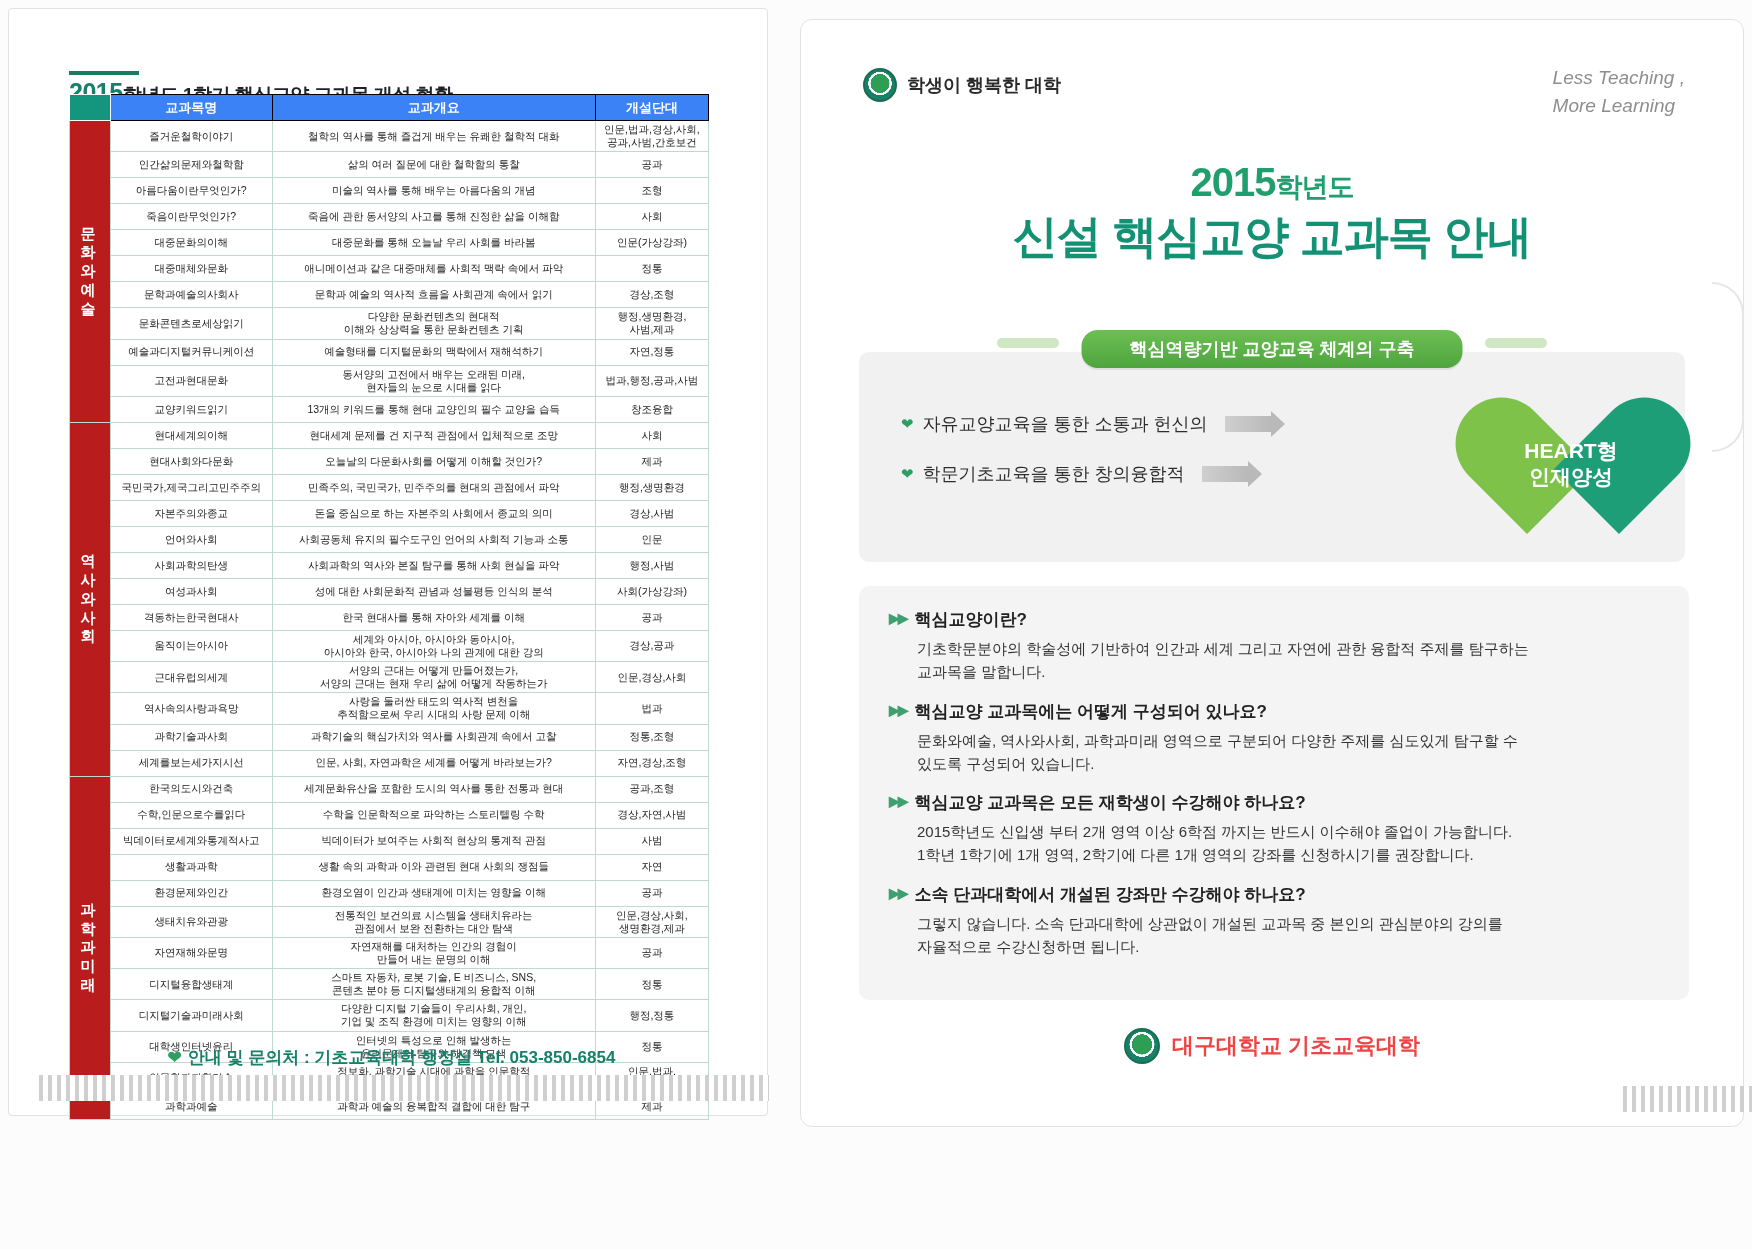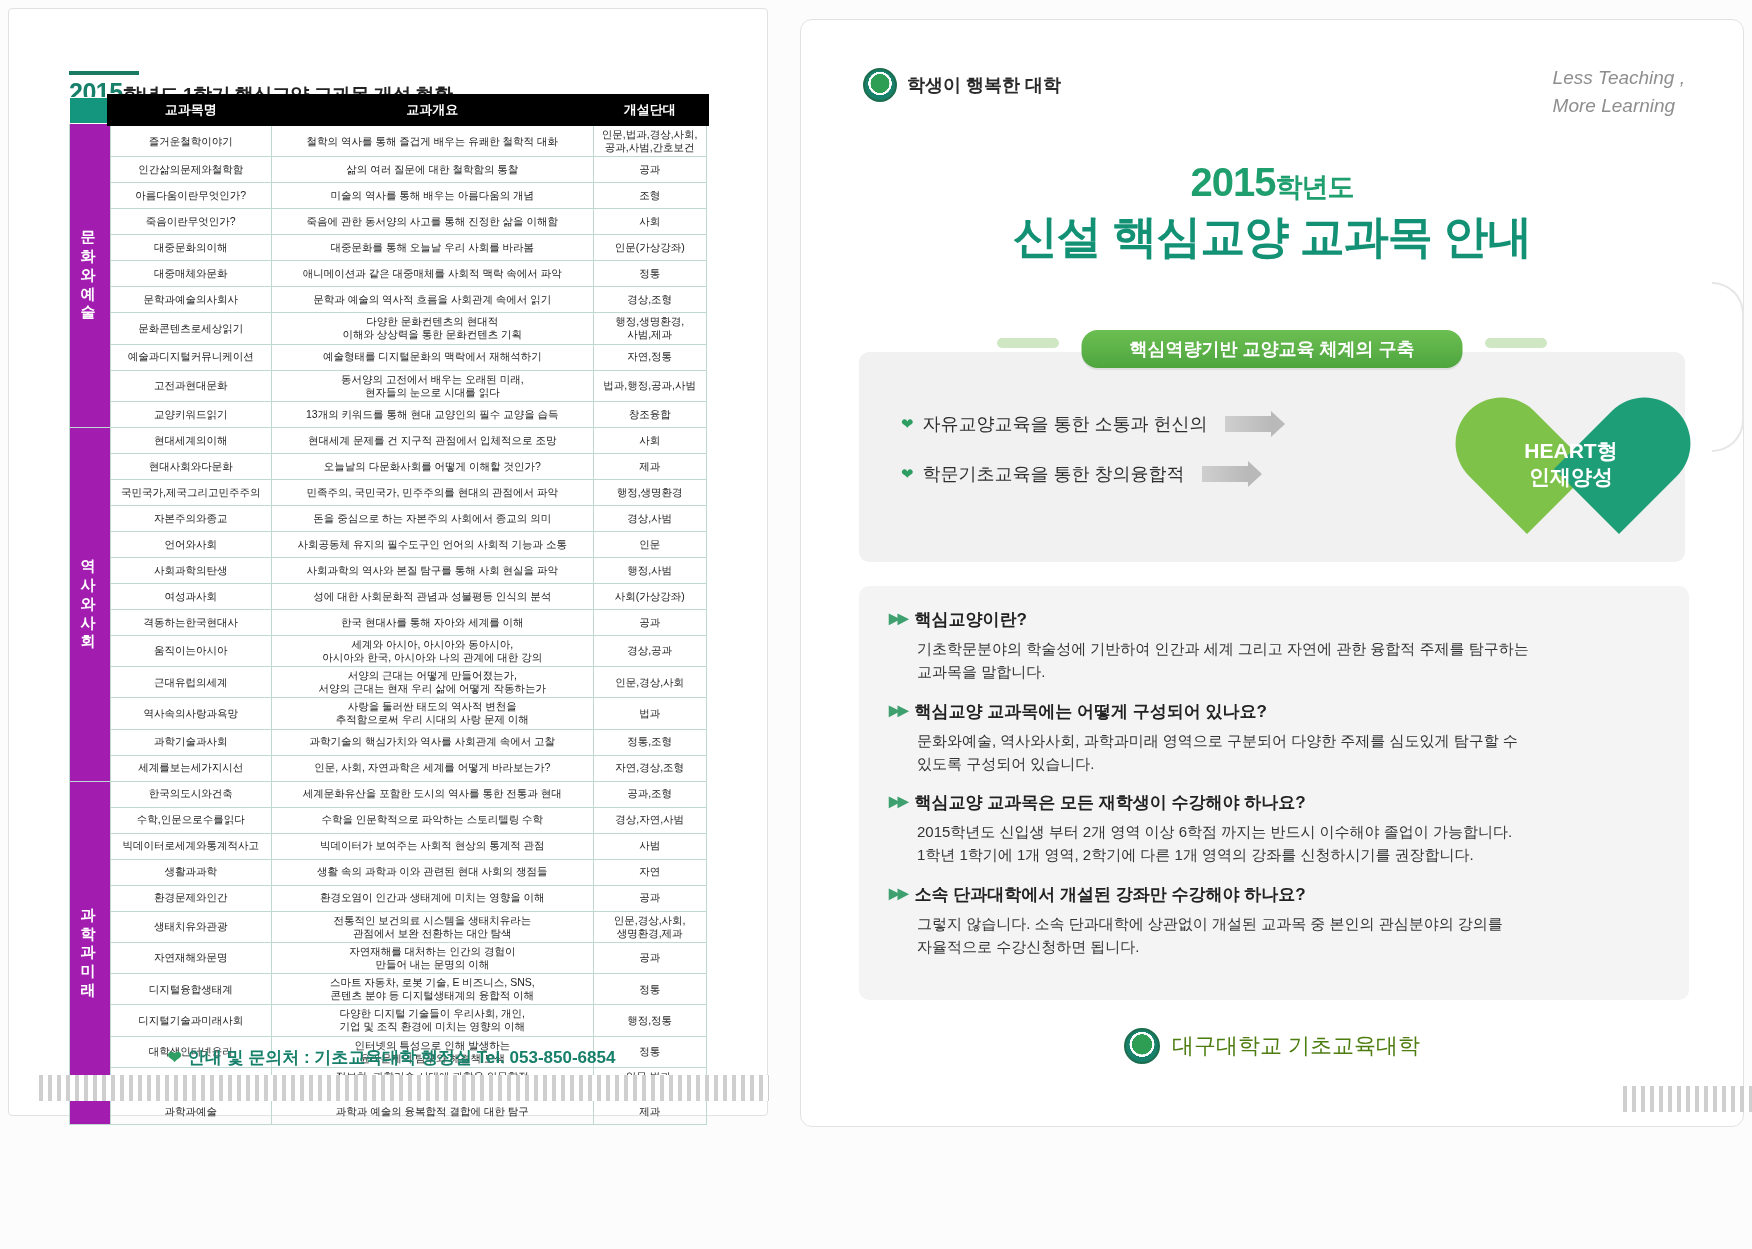--- a/index.html
+++ b/index.html
@@ -43,29 +43,29 @@
   .year-underline { border-top:4px solid #1b7a62; width:70px; margin-bottom:3px; }
   .left-title { font-size:25px; font-weight:bold; color:#17806a; letter-spacing:-.5px; white-space:nowrap;}
   .left-title .small { font-size:19px; color:#222; font-weight:bold; }
 
   table.courses {
     position:absolute; left:60px; top:85px; width:640px;
     border-collapse:collapse; font-size:10.5px; color:#222;
     table-layout:fixed;
   }
   table.courses th {
-    background:#000000; color:#fff; font-size:13px; font-weight:bold;
-    height:26px; border:6px solid #000000;
+    background:#3b82f6; color:#fff; font-size:13px; font-weight:bold;
+    height:26px; border:1px solid #000000;
   }
   table.courses td {
     border:1px solid #bfd9d2; text-align:center; vertical-align:middle;
     padding:2px 3px; line-height:1.25; height:26px;
   }
   td.cat {
-    background:#a21caf; color:#fff; font-weight:bold; font-size:15px;
+    background:#b91c1c; color:#fff; font-weight:bold; font-size:15px;
     width:38px; letter-spacing:4px; line-height:1.15;
   }
   .colname { width:150px; }
   .coldesc { width:300px; }
   .colorg  { width:105px; }
   .grp-end td { border-bottom:2px solid #10806c; }
   .contact {
     position:absolute; left:7px; right:0; bottom:46px; text-align:center;
     font-size:17px; font-weight:bold; color:#17806a;
   }
@@ -125,21 +125,21 @@
   .faq { position:absolute; left:58px; top:566px; width:830px;
          background:#f4f4f4; border-radius:10px; padding:22px 30px 26px 30px; }
   .faq-item { margin-bottom:16px; }
   .faq-q { font-size:17px; font-weight:bold; color:#222; display:flex; gap:8px; align-items:flex-start;}
   .q-arrows { color:#3da06e; font-size:14px; letter-spacing:-2px; padding-top:2px;}
   .faq-a { font-size:15px; color:#333; line-height:1.55; margin:6px 0 0 28px; white-space:pre-line;}
 
   .footer-logo { position:absolute; left:0; right:0; bottom:62px; text-align:center;
      display:flex; justify-content:center; align-items:center; gap:12px;}
   .footer-logo .seal { width:36px; height:36px;}
-  .footer-logo .txt { font-size:22px; font-weight:normal; color:#4d7c0f;}
+  .footer-logo .txt { font-size:22px; font-weight:bold; color:#ef4444;}
 </style>
 </head>
 <body>
 
 <div class="page">
 
   <div class="panel-left">
     <div class="left-title-wrap">
       <div class="year-underline"></div>
       <div class="left-title">

